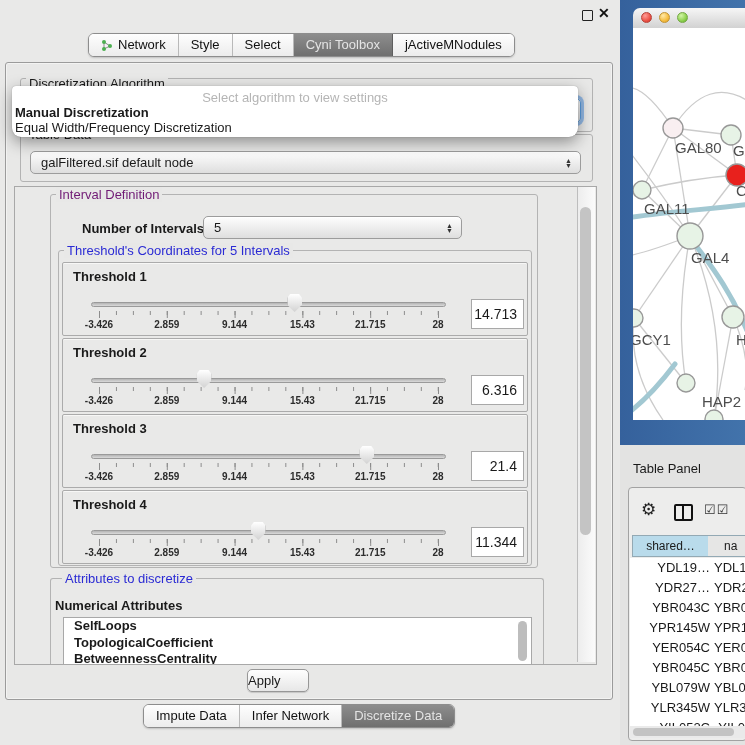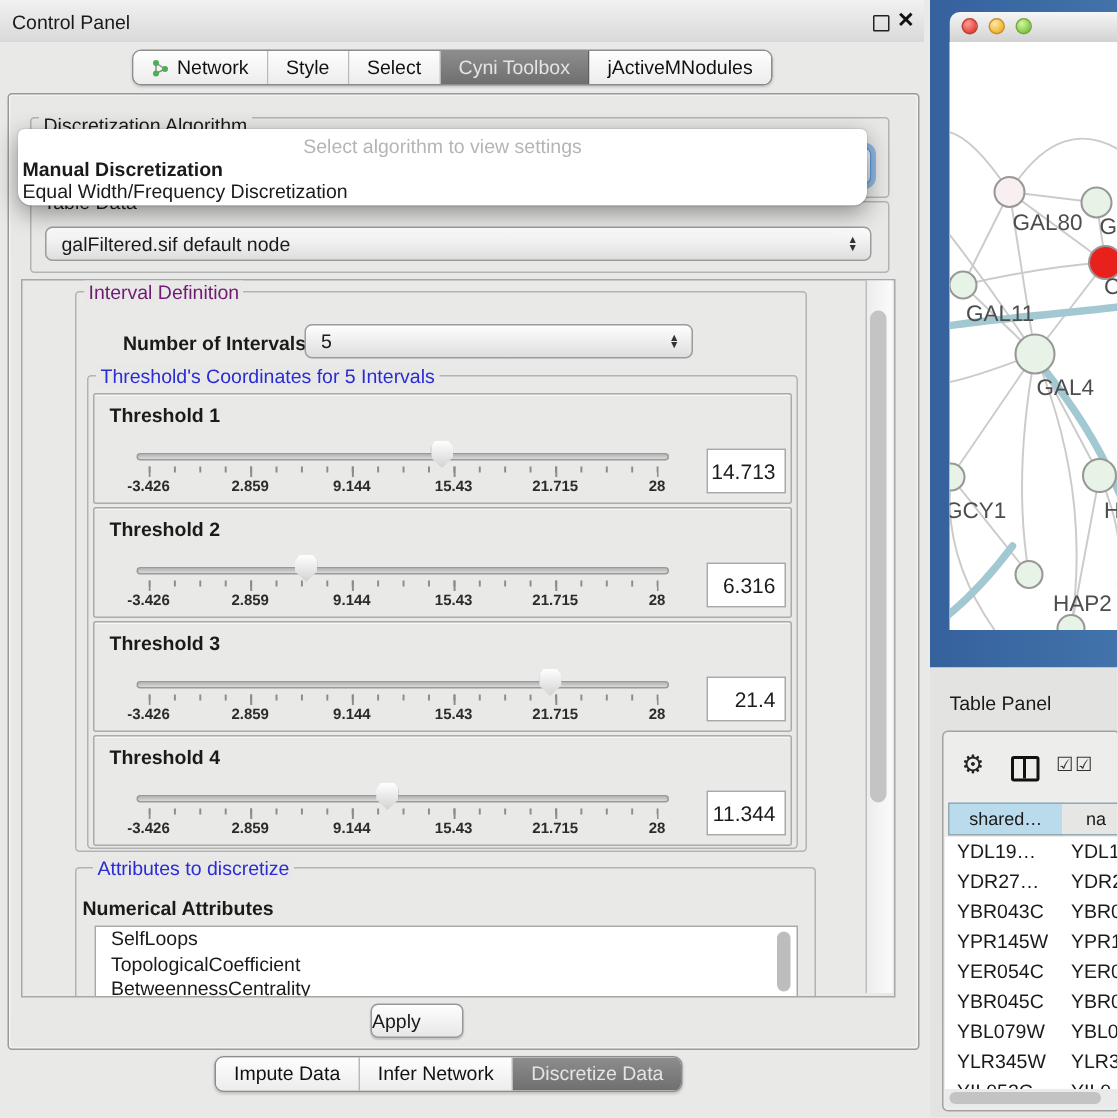--- a/index.html
+++ b/index.html
@@ -84,21 +84,21 @@
   .thumb{position:absolute;top:31px;width:15px;height:18px;transform:translateX(-50%);cursor:pointer;
          background:linear-gradient(#ffffff,#d2d2d2);filter:drop-shadow(0 0 1px #777);
          clip-path:polygon(20% 0,80% 0,100% 22%,100% 60%,50% 100%,0 60%,0 22%);}
   .valuebox{left:408px;top:36px;width:53px;height:30px;background:#fff;border:1px solid #a8a8a8;
             box-sizing:border-box;font-size:14px;text-align:right;line-height:28px;padding-right:6px;}
 
   
   .g-attrs{left:50px;top:578px;width:492px;height:85px;border-bottom:none;border-radius:3px 3px 0 0;}
   .t-attrs{left:62px;top:571px;}
   .lbl-numattrs{left:55px;top:598px;}
-  .listbox{left:63px;top:617px;width:467px;height:46px;background:#fff;border:1px solid #a8a8a8;overflow:hidden;}
+  .listbox{left:63px;top:617px;width:467px;height:46px;background:#fff;border:1px solid #a8a8a8;overflow:hidden;font-weight:bold;}
   .list-item{font-size:13px;line-height:16.5px;padding-left:10px;white-space:nowrap;cursor:default;}
   .list-thumb{position:absolute;right:4px;top:3px;width:9px;height:40px;border-radius:5px;background:#bdbdbd;}
 
   .applybtn{left:247px;top:669px;width:60px;height:21px;border:1px solid #979797;border-radius:5px;
             background:linear-gradient(#fefefe,#e7e7e7);font-size:13px;text-align:left;line-height:21px;
             box-shadow:0 1px 1px rgba(0,0,0,.15);cursor:pointer;}
 
   
   .bluewrap{left:620px;top:0;width:125px;height:445px;background:linear-gradient(90deg,#35619c,#4273ab);}
   .macbar{left:633px;top:8px;width:112px;height:20px;background:linear-gradient(#f6f6f6,#d2d2d2);
@@ -114,37 +114,34 @@
   .tp-title{left:633px;top:461px;font-size:13px;}
   .tp-inset{left:628px;top:487px;width:117px;height:252px;background:#ededec;border:1px solid #a2a2a2;border-radius:4px;}
   .tb-gear{left:641px;top:499px;font-size:17px;color:#222;cursor:pointer;}
   .tb-cols{left:674px;top:504px;width:15px;height:13px;border:2px solid #111;border-radius:2px;cursor:pointer;
            background:linear-gradient(to right,transparent 6px,#111 6px,#111 8px,transparent 8px);}
   .tb-checks{left:704px;top:502px;font-size:13px;color:#333;letter-spacing:1px;cursor:pointer;}
   .th1{left:632px;top:535px;width:77px;height:22px;background:#b9dbeb;border:1px solid #93a9b4;box-sizing:border-box;
        font-size:12px;text-align:center;line-height:20px;cursor:pointer;}
   .th2{left:708px;top:535px;width:37px;height:22px;background:#e6e6e5;border-top:1px solid #93a9b4;border-bottom:1px solid #93a9b4;
        box-sizing:border-box;font-size:12px;padding-left:16px;line-height:20px;overflow:hidden;cursor:pointer;}
-  .rows{left:630px;top:558px;width:115px;height:168px;background:#fff;overflow:hidden;}
+  .rows{left:630px;top:558px;width:115px;height:168px;background:#fff;overflow:hidden;text-align:right;}
   .trow{display:flex;height:20px;line-height:20px;font-size:13px;cursor:pointer;}
   .trow .c1{width:72px;padding-left:8px;white-space:nowrap;overflow:hidden;}
   .trow .c2{flex:1;padding-left:4px;white-space:nowrap;overflow:hidden;}
   .htrack{left:630px;top:726px;width:115px;height:12px;background:#eaeaea;}
   .hthumb{left:633px;top:728px;width:101px;height:8px;border-radius:4px;background:#c3c3c3;}
 
   svg text{font-family:"Liberation Sans",sans-serif;}
 </style>
 </head>
 <body>
 
 <div class="screen">
 
-  <div class="abs titlebar">
-    <div class="abs title">Control Panel</div>
-  </div>
   <div class="abs win-restore"></div>
   <div class="abs win-close">✕</div>
 
   <div class="abs segbar topseg">
     <div class="seg">
       <svg width="12" height="13" viewBox="0 0 12 13">
         <line x1="3" y1="3" x2="9" y2="7" stroke="#8a8a8a"></line>
         <line x1="3" y1="10" x2="9" y2="7" stroke="#8a8a8a"></line>
         <line x1="3" y1="3" x2="3" y2="10" stroke="#8a8a8a"></line>
         <circle cx="3" cy="3" r="2" fill="#4caf50"></circle>

